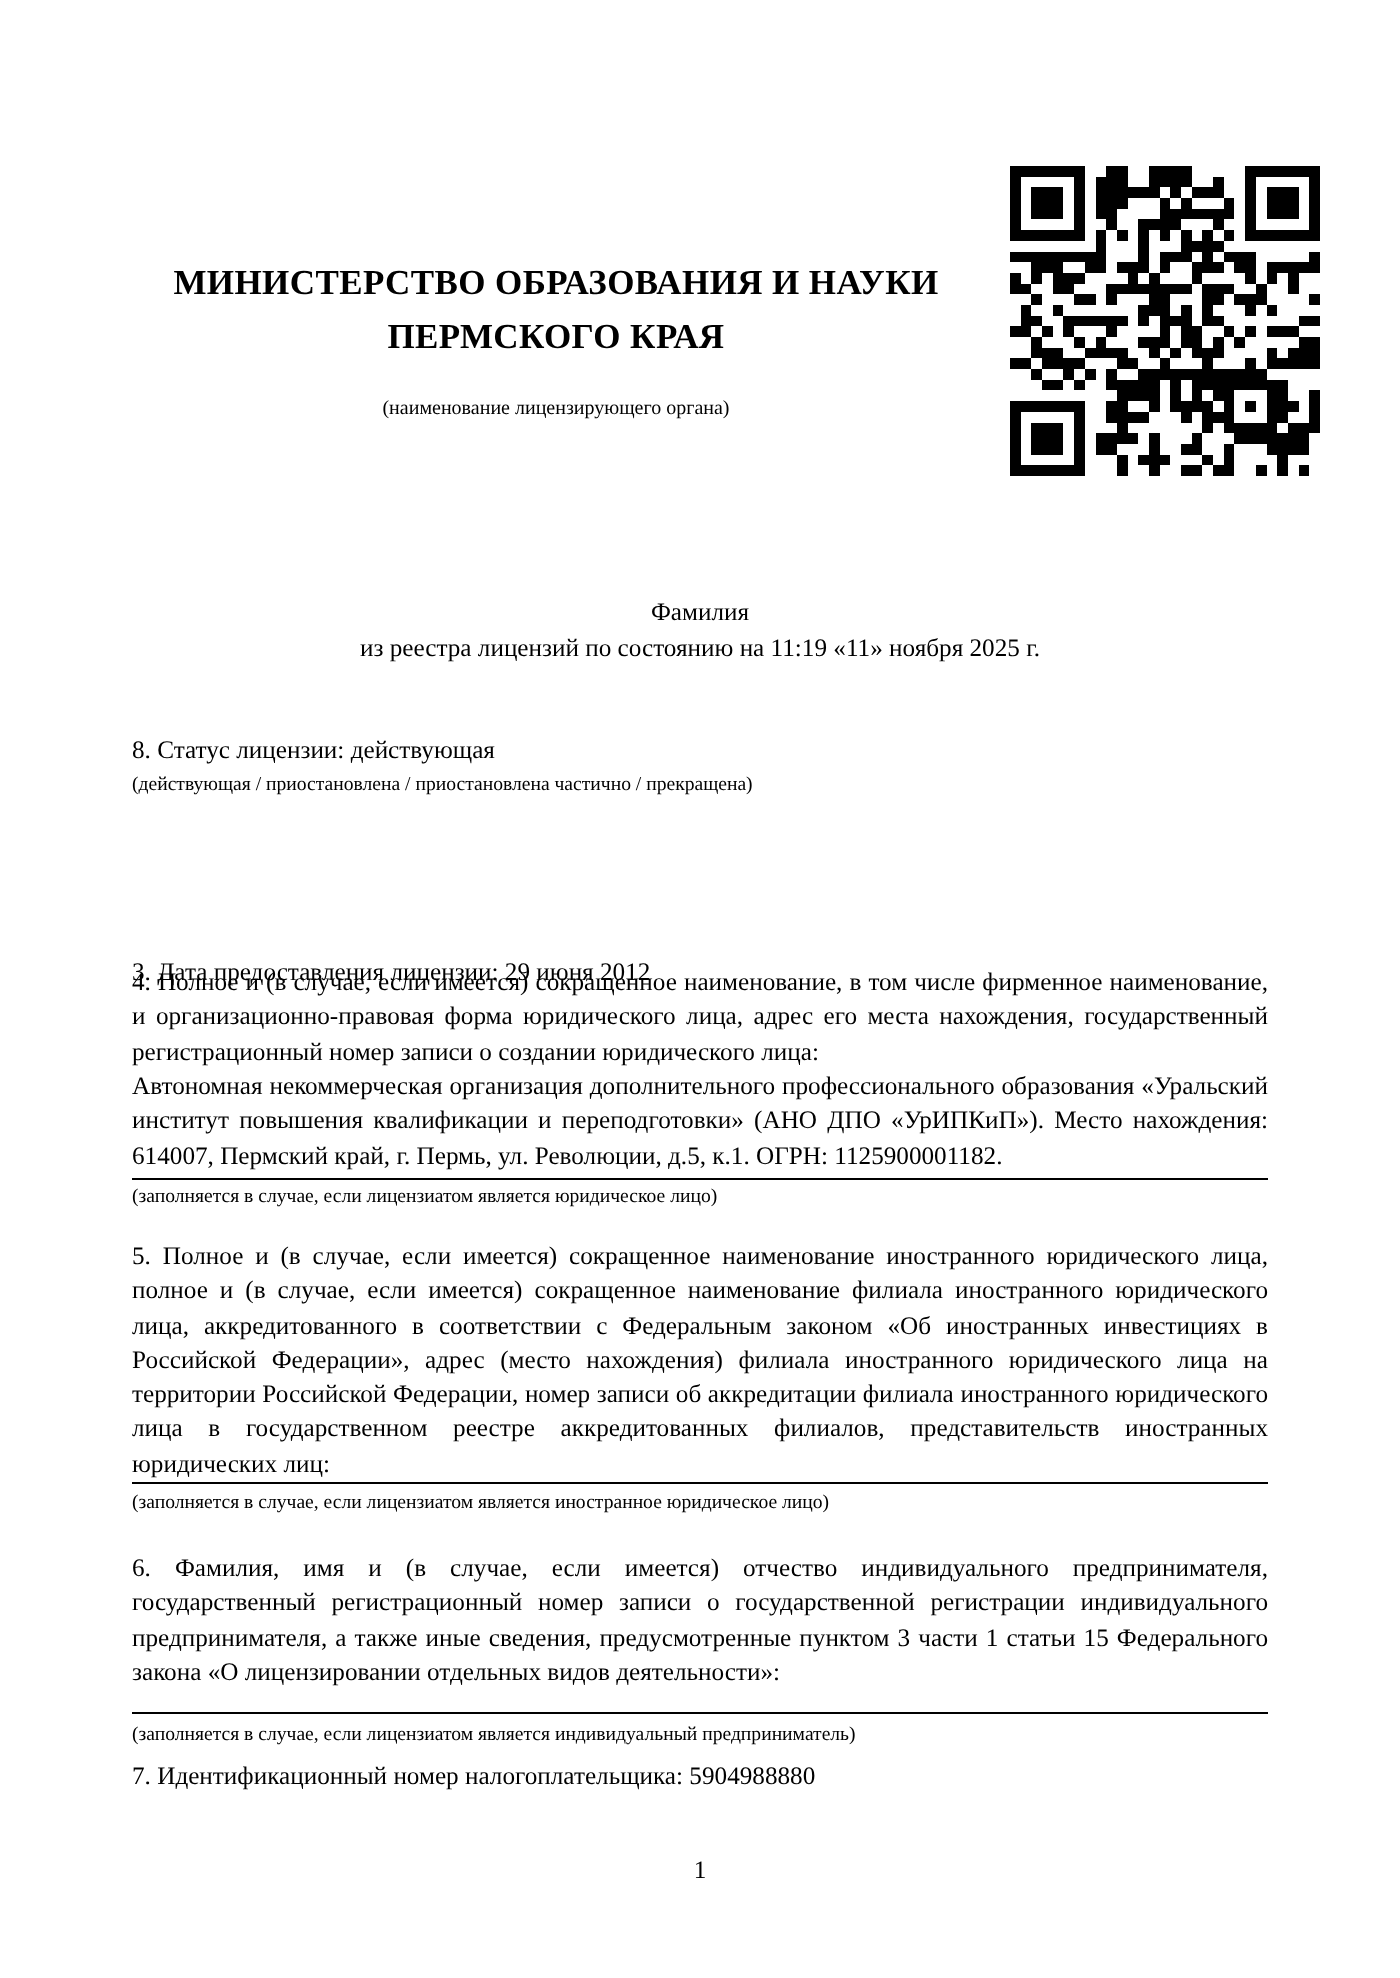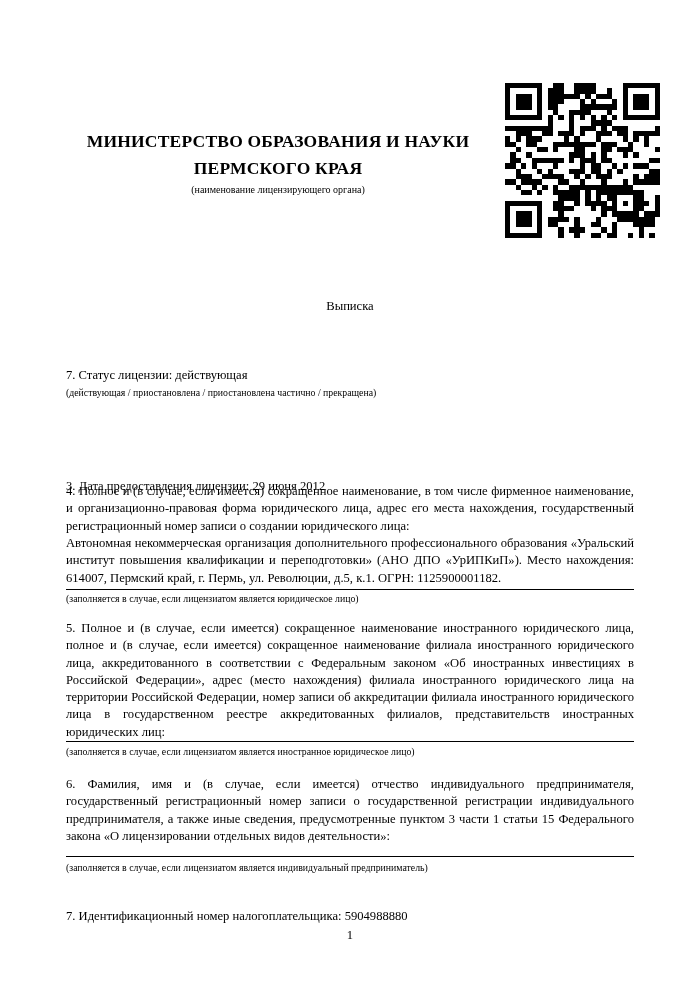--- a/index.html
+++ b/index.html
@@ -19,21 +19,21 @@
   }
   .ministry-line{
     font-weight:bold;
     font-size:17.5px;
     line-height:27px;
     letter-spacing:0.2px;
   }
   .ministry-caption{
     font-size:10px;
     line-height:13px;
-    margin-top:1px;
+    margin-top:16px;
   }
   .qr-wrap{
     left:505px;top:83px;width:155px;height:155px;
   }
   .qr-wrap svg{display:block;width:155px;height:155px;}
   
   .doc-title{
     left:66px;top:297px;width:568px;
     text-align:center;
     font-size:12.6px;
@@ -507,41 +507,42 @@
         <rect x="17" y="28" width="1" height="1"></rect>
         <rect x="19" y="28" width="1" height="1"></rect>
         <rect x="20" y="28" width="1" height="1"></rect>
         <rect x="23" y="28" width="1" height="1"></rect>
         <rect x="25" y="28" width="1" height="1"></rect>
         <rect x="27" y="28" width="1" height="1"></rect>
       </svg>
     </div>
 
   <div class="abs doc-title">
-    <div>Выписка</div>
+    <div>Фамилия</div>
+    <div>из реестра лицензий по состоянию на 11:19 «11» ноября 2025 г.</div>
   </div>
 
-  <div class="abs item" style="top:367px">7. Статус лицензии: действующая</div>
+  <div class="abs item" style="top:367px">8. Статус лицензии: действующая</div>
   <div class="abs note" style="top:387px">(действующая / приостановлена / приостановлена частично / прекращена)</div>
 
 
   <div class="abs item" style="top:478px">3. Дата предоставления лицензии: 29 июня 2012</div>
 
   <div class="abs item just" style="top:483px">
     <span>4. Полное и (в случае, если имеется) сокращенное наименование, в том числе фирменное наименование, и организационно-правовая форма юридического лица, адрес его места нахождения, государственный регистрационный номер записи о создании юридического лица:</span>
   </div>
   <div class="abs item just" style="top:535px">Автономная некоммерческая организация дополнительного профессионального образования «Уральский институт повышения квалификации и переподготовки» (АНО ДПО «УрИПКиП»). Место нахождения: 614007, Пермский край, г. Пермь, ул. Революции, д.5, к.1. ОГРН: 1125900001182.</div>
   <div class="abs fill-line" style="top:589px"></div>
   <div class="abs note" style="top:593px">(заполняется в случае, если лицензиатом является юридическое лицо)</div>
 
   <div class="abs item just" style="top:620px">5. Полное и (в случае, если имеется) сокращенное наименование иностранного юридического лица, полное и (в случае, если имеется) сокращенное наименование филиала иностранного юридического лица, аккредитованного в соответствии с Федеральным законом «Об иностранных инвестициях в Российской Федерации», адрес (место нахождения) филиала иностранного юридического лица на территории Российской Федерации, номер записи об аккредитации филиала иностранного юридического лица в государственном реестре аккредитованных филиалов, представительств иностранных юридических лиц:</div>
   <div class="abs fill-line" style="top:741px"></div>
   <div class="abs note" style="top:746px">(заполняется в случае, если лицензиатом является иностранное юридическое лицо)</div>
 
   <div class="abs item just" style="top:776px">6. Фамилия, имя и (в случае, если имеется) отчество индивидуального предпринимателя, государственный регистрационный номер записи о государственной регистрации индивидуального предпринимателя, а также иные сведения, предусмотренные пунктом 3 части 1 статьи 15 Федерального закона «О лицензировании отдельных видов деятельности»:</div>
   <div class="abs fill-line" style="top:856px"></div>
   <div class="abs note" style="top:862px">(заполняется в случае, если лицензиатом является индивидуальный предприниматель)</div>
 
-  <div class="abs item" style="top:908px">7. Идентификационный номер налогоплательщика: 5904988880</div>
+  <div class="abs item" style="top:880px">7. Идентификационный номер налогоплательщика: 5904988880</div>
 
   <div class="abs page-number">1</div>
 
 </div>
 
 </body></html>

